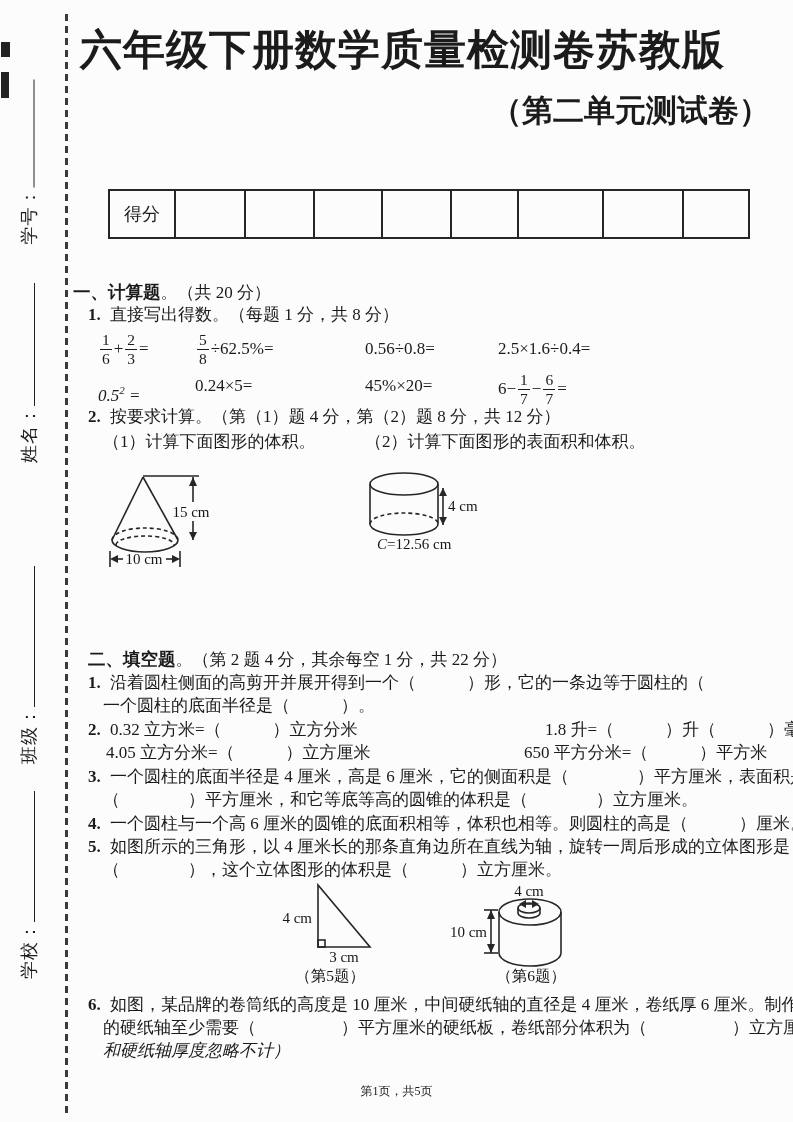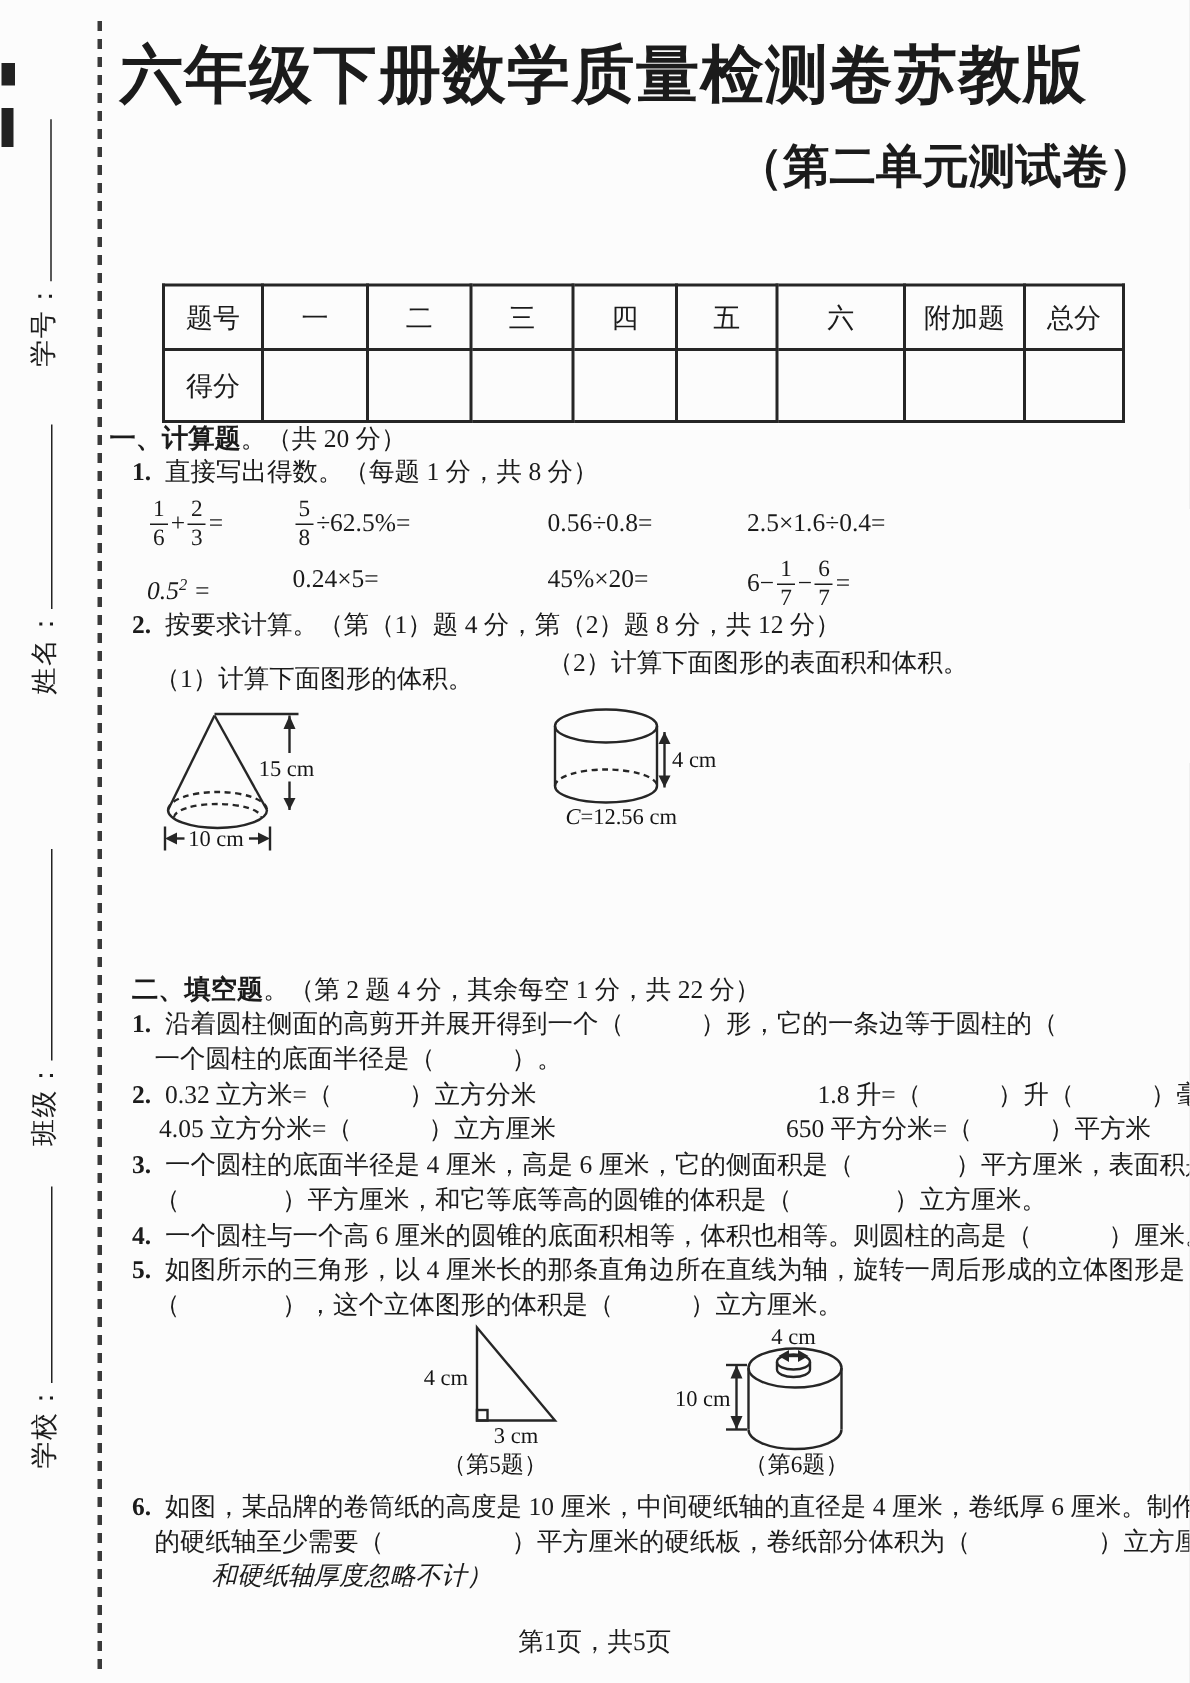--- a/index.html
+++ b/index.html
@@ -28,37 +28,37 @@
   .score-table{position:absolute;left:108px;top:189px;border-collapse:collapse;table-layout:fixed;}
   .score-table td{border:2px solid #262626;text-align:center;font-size:18px;padding:0;overflow:hidden;}
   .score-table tr.hrow td{height:41px;}
   .score-table tr.srow td{height:46px;}
   
   .tline{position:absolute;white-space:nowrap;font-size:17px;line-height:22px;}
   .sec-head b{font-size:17.5px;}
   .qnum{font-weight:700;position:absolute;left:0;top:0;}
   .qtext{position:absolute;left:22px;top:0;}
   .ind{position:absolute;left:15px;top:0;}
-  .kai{font-style:italic;margin-left:38px;}
+  .kai{font-style:italic;}
   
   .calc-row{position:absolute;left:98px;height:42px;}
   .calc-row .plain{position:absolute;font-size:17px;}
   .fexpr{position:absolute;display:flex;align-items:center;height:42px;font-size:17px;}
   .frac{display:inline-flex;flex-direction:column;align-items:center;font-size:15.5px;line-height:1.12;margin:0 2px;}
   .frac .den{border-top:1.5px solid #1b1b1b;padding:0 2px;}
   .frac .num{padding:0 2px;}
   sup{font-size:11px;}
   
   svg.figs{position:absolute;left:0;top:0;pointer-events:none;}
   svg.figs path,svg.figs line,svg.figs ellipse,svg.figs rect,svg.figs polyline{
       stroke:#262626;stroke-width:1.6;fill:none;}
   svg.figs polygon{fill:#262626;stroke:none;}
   svg.figs text{font-family:"Liberation Serif","DejaVu Serif",serif;font-size:15px;fill:#151515;stroke:none;}
   svg.figs text.cap{font-size:15.5px;}
-  .footer{left:0;top:1083px;width:793px;text-align:center;font-size:17px;}
+  .footer{left:0;top:1083px;width:793px;text-align:center;font-size:12px;}
 </style>
 </head>
 <body>
 
 <div class="page">
 
   <div class="divider"></div>
   <div class="artifact1"></div>
   <div class="artifact2"></div>
 
@@ -88,31 +88,20 @@
         <col style="width:70px">
         <col style="width:69px">
         <col style="width:68px">
       <col style="width:69px">
         <col style="width:67px">
         <col style="width:85px">
         <col style="width:80px">
         <col style="width:66px">
     </colgroup>
     <tbody>
-        <tr class="hrow">
-      <td>题号</td>
-      <td>一</td>
-      <td>二</td>
-      <td>三</td>
-      <td>四</td>
-      <td>五</td>
-      <td>六</td>
-      <td>附加题</td>
-      <td>总分</td>
-    </tr>
     <tr class="srow">
       <td>得分</td>
       <td></td>
       <td></td>
       <td></td>
       <td></td>
       <td></td>
       <td></td>
       <td></td>
       <td></td>
@@ -170,21 +159,21 @@
         </span>
         <span>=</span>
     </span>
   </div>
 
   <div class="tline" style="left:88px;top:406px;">
     <span class="qnum">2.</span>
     <span class="qtext">按要求计算。（第（1）题 4 分，第（2）题 8 分，共 12 分）</span>
   </div>
   <div class="tline" style="left:0;top:431px;width:793px;">
-    <span class="abs" style="left:103px;top:11px;font-family:Liberation Serif, serif;">（1）计算下面图形的体积。</span>
+    <span class="abs" style="left:103px;top:0;font-family:Liberation Serif, serif;">（1）计算下面图形的体积。</span>
     <span class="abs" style="left:365px;top:0;">（2）计算下面图形的表面积和体积。</span>
   </div>
 
   <div class="tline sec-head" style="left:88px;top:648px;">
     <b>二、填空题</b><span>。（第 2 题 4 分，其余每空 1 分，共 22 分）</span>
   </div>
 
   <div class="tline" style="left:88px;top:672px;">
     <span class="qnum">1.</span>
     <span class="qtext">沿着圆柱侧面的高剪开并展开得到一个（　　　）形，它的一条边等于圆柱的（　　　　　　　　），另</span>

